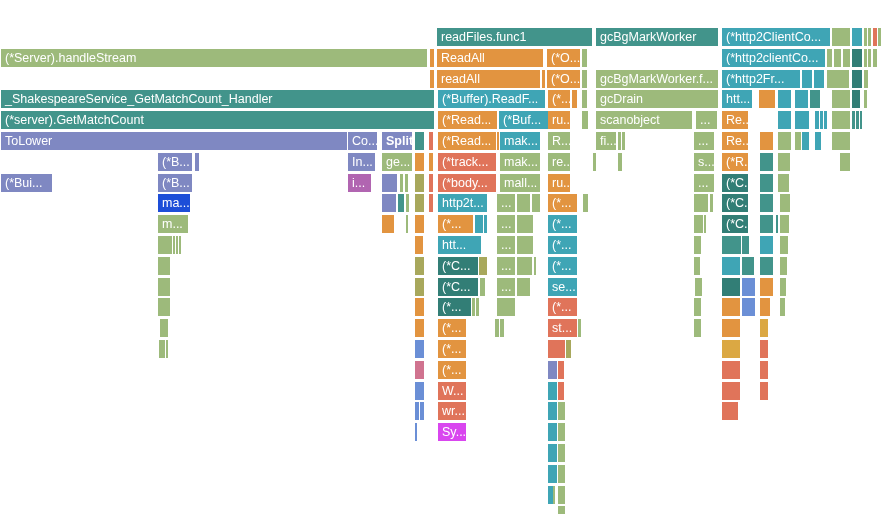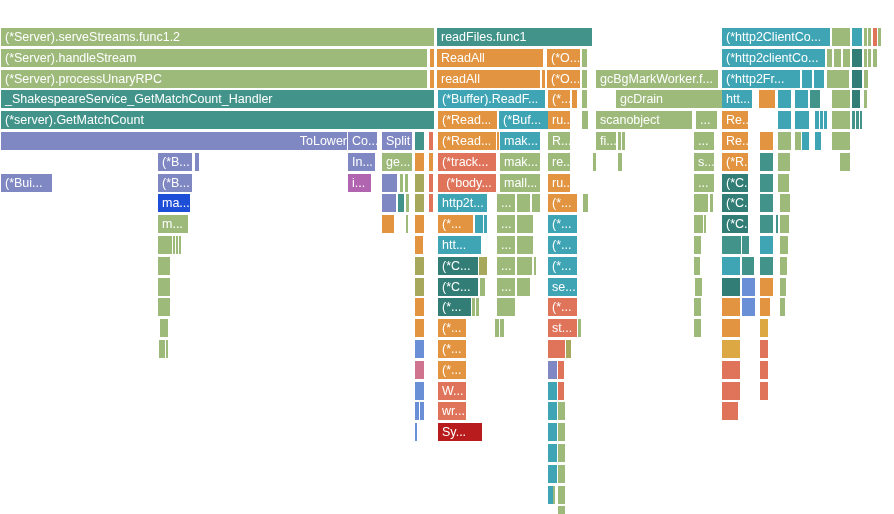--- a/index.html
+++ b/index.html
@@ -22,61 +22,60 @@
     overflow:hidden;
     cursor:pointer;
   }
   .cell.tiny{padding-left:2px;}
 </style>
 </head>
 <body>
 
 <div id="stage">
 
-<div class="cell" title="(*Server).serveStreams.func1.2" style="left: 1px; top: 28px; width: 433px; background: rgb(157, 186, 123); color: rgb(255, 255, 255);">(*Server).serveStreams.func1.2</div>
     <div class="cell" title="readFiles.func1" style="left: 437px; top: 28px; width: 155px; background: rgb(66, 148, 139); color: rgb(255, 255, 255);">readFiles.func1</div>
+    <div class="cell" title="gcBgMarkWorker" style="left: 596px; top: 28px; width: 122px; background: rgb(66, 148, 139); color: rgb(255, 255, 255);">gcBgMarkWorker</div>
     <div class="cell" title="(*http2ClientCo..." style="left: 722px; top: 28px; width: 108px; background: rgb(63, 165, 181); color: rgb(255, 255, 255);">(*http2ClientCo...</div>
     <div class="cell" style="left: 832px; top: 28px; width: 18px; background: rgb(157, 186, 123); color: rgb(255, 255, 255);"></div>
     <div class="cell tiny" style="left: 852px; top: 28px; width: 10px; background: rgb(63, 165, 181); color: rgb(255, 255, 255);"></div>
     <div class="cell tiny" style="left: 864px; top: 28px; width: 3px; background: rgb(157, 186, 123); color: rgb(255, 255, 255);"></div>
     <div class="cell tiny" style="left: 868px; top: 28px; width: 3px; background: rgb(157, 186, 123); color: rgb(255, 255, 255);"></div>
     <div class="cell tiny" style="left: 873px; top: 28px; width: 4px; background: rgb(224, 116, 90); color: rgb(255, 255, 255);"></div>
     <div class="cell tiny" style="left: 878px; top: 28px; width: 3px; background: rgb(157, 186, 123); color: rgb(255, 255, 255);"></div>
     <div class="cell" title="(*Server).handleStream" style="left: 1px; top: 49px; width: 426px; background: rgb(157, 186, 123); color: rgb(255, 255, 255);">(*Server).handleStream</div>
     <div class="cell tiny" style="left: 430px; top: 49px; width: 4px; background: rgb(226, 148, 64); color: rgb(255, 255, 255);"></div>
     <div class="cell" title="ReadAll" style="left: 437px; top: 49px; width: 106px; background: rgb(226, 148, 64); color: rgb(255, 255, 255);">ReadAll</div>
     <div class="cell" title="(*O..." style="left: 547px; top: 49px; width: 33px; background: rgb(226, 148, 64); color: rgb(255, 255, 255);">(*O...</div>
     <div class="cell tiny" style="left: 582px; top: 49px; width: 5px; background: rgb(157, 186, 123); color: rgb(255, 255, 255);"></div>
     <div class="cell" title="(*http2clientCo..." style="left: 722px; top: 49px; width: 103px; background: rgb(63, 165, 181); color: rgb(255, 255, 255);">(*http2clientCo...</div>
     <div class="cell tiny" style="left: 827px; top: 49px; width: 5px; background: rgb(157, 186, 123); color: rgb(255, 255, 255);"></div>
     <div class="cell tiny" style="left: 834px; top: 49px; width: 7px; background: rgb(157, 186, 123); color: rgb(255, 255, 255);"></div>
     <div class="cell tiny" style="left: 843px; top: 49px; width: 7px; background: rgb(157, 186, 123); color: rgb(255, 255, 255);"></div>
     <div class="cell tiny" style="left: 852px; top: 49px; width: 10px; background: rgb(50, 126, 118); color: rgb(255, 255, 255);"></div>
     <div class="cell tiny" style="left: 864px; top: 49px; width: 3px; background: rgb(157, 186, 123); color: rgb(255, 255, 255);"></div>
     <div class="cell tiny" style="left: 868px; top: 49px; width: 3px; background: rgb(157, 186, 123); color: rgb(255, 255, 255);"></div>
     <div class="cell tiny" style="left: 873px; top: 49px; width: 4px; background: rgb(157, 186, 123); color: rgb(255, 255, 255);"></div>
-    <div class="cell" title="(*Server).processUnaryRPC" style="left: 1px; top: 70px; width: 426px; background: rgb(157, 186, 123); color: rgb(255, 255, 255);">(*Server).processUnaryRPC</div>
     <div class="cell tiny" style="left: 430px; top: 70px; width: 4px; background: rgb(226, 148, 64); color: rgb(255, 255, 255);"></div>
     <div class="cell" title="readAll" style="left: 437px; top: 70px; width: 103px; background: rgb(226, 148, 64); color: rgb(255, 255, 255);">readAll</div>
     <div class="cell tiny" style="left: 542px; top: 70px; width: 3px; background: rgb(226, 148, 64); color: rgb(255, 255, 255);"></div>
     <div class="cell" title="(*O..." style="left: 547px; top: 70px; width: 33px; background: rgb(226, 148, 64); color: rgb(255, 255, 255);">(*O...</div>
     <div class="cell tiny" style="left: 582px; top: 70px; width: 5px; background: rgb(157, 186, 123); color: rgb(255, 255, 255);"></div>
     <div class="cell" title="gcBgMarkWorker.f..." style="left: 596px; top: 70px; width: 122px; background: rgb(157, 186, 123); color: rgb(255, 255, 255);">gcBgMarkWorker.f...</div>
     <div class="cell" title="(*http2Fr..." style="left: 722px; top: 70px; width: 78px; background: rgb(63, 165, 181); color: rgb(255, 255, 255);">(*http2Fr...</div>
     <div class="cell tiny" style="left: 802px; top: 70px; width: 10px; background: rgb(63, 165, 181); color: rgb(255, 255, 255);"></div>
     <div class="cell tiny" style="left: 814px; top: 70px; width: 10px; background: rgb(63, 165, 181); color: rgb(255, 255, 255);"></div>
     <div class="cell" style="left: 827px; top: 70px; width: 22px; background: rgb(157, 186, 123); color: rgb(255, 255, 255);"></div>
     <div class="cell tiny" style="left: 852px; top: 70px; width: 10px; background: rgb(50, 126, 118); color: rgb(255, 255, 255);"></div>
     <div class="cell tiny" style="left: 864px; top: 70px; width: 4px; background: rgb(157, 186, 123); color: rgb(255, 255, 255);"></div>
     <div class="cell" title="(*Buffer).ReadF..." style="left: 438px; top: 90px; width: 107px; background: rgb(63, 165, 181); color: rgb(255, 255, 255);">(*Buffer).ReadF...</div>
     <div class="cell" title="_ShakespeareService_GetMatchCount_Handler" style="left: 1px; top: 90px; width: 433px; background: rgb(66, 148, 139); color: rgb(255, 255, 255);">_ShakespeareService_GetMatchCount_Handler</div>
     <div class="cell" title="(*..." style="left: 548px; top: 90px; width: 22px; background: rgb(226, 148, 64); color: rgb(255, 255, 255);">(*...</div>
     <div class="cell tiny" style="left: 572px; top: 90px; width: 5px; background: rgb(226, 148, 64); color: rgb(255, 255, 255);"></div>
     <div class="cell tiny" style="left: 582px; top: 90px; width: 5px; background: rgb(157, 186, 123); color: rgb(255, 255, 255);"></div>
-    <div class="cell" title="gcDrain" style="left: 596px; top: 90px; width: 122px; background: rgb(157, 186, 123); color: rgb(255, 255, 255); margin-left: 20px;">gcDrain</div>
+    <div class="cell" title="gcDrain" style="left: 596px; top: 90px; width: 122px; background: rgb(157, 186, 123); color: rgb(255, 255, 255);">gcDrain</div>
     <div class="cell" title="htt..." style="left: 722px; top: 90px; width: 30px; background: rgb(63, 165, 181); color: rgb(255, 255, 255);">htt...</div>
     <div class="cell" style="left: 759px; top: 90px; width: 16px; background: rgb(226, 148, 64); color: rgb(255, 255, 255);"></div>
     <div class="cell" style="left: 778px; top: 90px; width: 13px; background: rgb(63, 165, 181); color: rgb(255, 255, 255);"></div>
     <div class="cell" style="left: 795px; top: 90px; width: 13px; background: rgb(63, 165, 181); color: rgb(255, 255, 255);"></div>
     <div class="cell tiny" style="left: 810px; top: 90px; width: 10px; background: rgb(66, 148, 139); color: rgb(255, 255, 255);"></div>
     <div class="cell" style="left: 832px; top: 90px; width: 18px; background: rgb(157, 186, 123); color: rgb(255, 255, 255);"></div>
     <div class="cell tiny" style="left: 852px; top: 90px; width: 8px; background: rgb(50, 126, 118); color: rgb(255, 255, 255);"></div>
     <div class="cell tiny" style="left: 864px; top: 90px; width: 3px; background: rgb(157, 186, 123); color: rgb(255, 255, 255);"></div>
     <div class="cell" title="(*server).GetMatchCount" style="left: 1px; top: 111px; width: 433px; background: rgb(66, 148, 139); color: rgb(255, 255, 255);">(*server).GetMatchCount</div>
     <div class="cell" title="(*Read..." style="left: 438px; top: 111px; width: 59px; background: rgb(226, 148, 64); color: rgb(255, 255, 255);">(*Read...</div>
@@ -88,23 +87,23 @@
     <div class="cell" title="Re..." style="left: 722px; top: 111px; width: 26px; background: rgb(226, 148, 64); color: rgb(255, 255, 255);">Re...</div>
     <div class="cell" style="left: 778px; top: 111px; width: 13px; background: rgb(63, 165, 181); color: rgb(255, 255, 255);"></div>
     <div class="cell" style="left: 795px; top: 111px; width: 14px; background: rgb(63, 165, 181); color: rgb(255, 255, 255);"></div>
     <div class="cell tiny" style="left: 815px; top: 111px; width: 4px; background: rgb(63, 165, 181); color: rgb(255, 255, 255);"></div>
     <div class="cell tiny" style="left: 820px; top: 111px; width: 3px; background: rgb(63, 165, 181); color: rgb(255, 255, 255);"></div>
     <div class="cell tiny" style="left: 824px; top: 111px; width: 3px; background: rgb(63, 165, 181); color: rgb(255, 255, 255);"></div>
     <div class="cell" style="left: 832px; top: 111px; width: 18px; background: rgb(157, 186, 123); color: rgb(255, 255, 255);"></div>
     <div class="cell tiny" style="left: 852px; top: 111px; width: 3px; background: rgb(66, 148, 139); color: rgb(255, 255, 255);"></div>
     <div class="cell tiny" style="left: 856px; top: 111px; width: 3px; background: rgb(66, 148, 139); color: rgb(255, 255, 255);"></div>
     <div class="cell tiny" style="left: 860px; top: 111px; width: 2px; background: rgb(66, 148, 139); color: rgb(255, 255, 255);"></div>
-    <div class="cell" title="ToLower" style="left: 1px; top: 132px; width: 346px; background: rgb(127, 136, 194); color: rgb(255, 255, 255); text-align: right;">ToLower</div>
+    <div class="cell" title="ToLower" style="left: 1px; top: 132px; width: 346px; background: rgb(127, 136, 194); color: rgb(255, 255, 255);">ToLower</div>
     <div class="cell" title="Co..." style="left: 348px; top: 132px; width: 29px; background: rgb(127, 136, 194); color: rgb(255, 255, 255);">Co...</div>
-    <div class="cell" title="Split" style="left: 382px; top: 132px; width: 30px; background: rgb(127, 136, 194); color: rgb(255, 255, 255);">Split</div>
+    <div class="cell" title="Split" style="left: 382px; top: 132px; width: 30px; background: rgb(127, 136, 194); color: rgb(255, 255, 255); font-weight: bold;">Split</div>
     <div class="cell tiny" style="left: 415px; top: 132px; width: 9px; background: rgb(66, 148, 139); color: rgb(255, 255, 255);"></div>
     <div class="cell tiny" style="left: 429px; top: 132px; width: 4px; background: rgb(224, 116, 90); color: rgb(255, 255, 255);"></div>
     <div class="cell" title="(*Read..." style="left: 438px; top: 132px; width: 58px; background: rgb(226, 148, 64); color: rgb(255, 255, 255);">(*Read...</div>
     <div class="cell tiny" style="left: 497px; top: 132px; width: 2px; background: rgb(226, 148, 64); color: rgb(255, 255, 255);"></div>
     <div class="cell" title="mak..." style="left: 500px; top: 132px; width: 40px; background: rgb(63, 165, 181); color: rgb(255, 255, 255);">mak...</div>
     <div class="cell" title="R..." style="left: 548px; top: 132px; width: 22px; background: rgb(157, 186, 123); color: rgb(255, 255, 255);">R...</div>
     <div class="cell" title="fi..." style="left: 596px; top: 132px; width: 20px; background: rgb(157, 186, 123); color: rgb(255, 255, 255);">fi...</div>
     <div class="cell tiny" style="left: 618px; top: 132px; width: 3px; background: rgb(157, 186, 123); color: rgb(255, 255, 255);"></div>
     <div class="cell tiny" style="left: 622px; top: 132px; width: 3px; background: rgb(157, 186, 123); color: rgb(255, 255, 255);"></div>
     <div class="cell" title="..." style="left: 694px; top: 132px; width: 20px; background: rgb(157, 186, 123); color: rgb(255, 255, 255);">...</div>
@@ -132,21 +131,21 @@
     <div class="cell" style="left: 778px; top: 153px; width: 12px; background: rgb(157, 186, 123); color: rgb(255, 255, 255);"></div>
     <div class="cell tiny" style="left: 840px; top: 153px; width: 10px; background: rgb(157, 186, 123); color: rgb(255, 255, 255);"></div>
     <div class="cell" title="(*Bui..." style="left: 1px; top: 174px; width: 51px; background: rgb(127, 136, 194); color: rgb(255, 255, 255);">(*Bui...</div>
     <div class="cell" title="(*B..." style="left: 158px; top: 174px; width: 34px; background: rgb(127, 136, 194); color: rgb(255, 255, 255);">(*B...</div>
     <div class="cell" title="i..." style="left: 348px; top: 174px; width: 23px; background: rgb(177, 101, 177); color: rgb(255, 255, 255);">i...</div>
     <div class="cell" style="left: 382px; top: 174px; width: 15px; background: rgb(127, 136, 194); color: rgb(255, 255, 255);"></div>
     <div class="cell tiny" style="left: 400px; top: 174px; width: 3px; background: rgb(157, 186, 123); color: rgb(255, 255, 255);"></div>
     <div class="cell tiny" style="left: 405px; top: 174px; width: 3px; background: rgb(157, 186, 123); color: rgb(255, 255, 255);"></div>
     <div class="cell tiny" style="left: 415px; top: 174px; width: 9px; background: rgb(168, 168, 92); color: rgb(255, 255, 255);"></div>
     <div class="cell tiny" style="left: 429px; top: 174px; width: 4px; background: rgb(224, 116, 90); color: rgb(255, 255, 255);"></div>
-    <div class="cell" title="(*body..." style="left: 438px; top: 174px; width: 58px; background: rgb(224, 116, 90); color: rgb(255, 255, 255); text-align: center;">(*body...</div>
+    <div class="cell" title="(*body..." style="left: 438px; top: 174px; width: 58px; background: rgb(224, 116, 90); color: rgb(255, 255, 255);">(*body...</div>
     <div class="cell" title="mall..." style="left: 500px; top: 174px; width: 40px; background: rgb(157, 186, 123); color: rgb(255, 255, 255);">mall...</div>
     <div class="cell" title="ru..." style="left: 548px; top: 174px; width: 22px; background: rgb(226, 148, 64); color: rgb(255, 255, 255);">ru...</div>
     <div class="cell" title="..." style="left: 694px; top: 174px; width: 20px; background: rgb(157, 186, 123); color: rgb(255, 255, 255);">...</div>
     <div class="cell" title="(*C..." style="left: 722px; top: 174px; width: 26px; background: rgb(50, 126, 118); color: rgb(255, 255, 255);">(*C...</div>
     <div class="cell" style="left: 760px; top: 174px; width: 13px; background: rgb(66, 148, 139); color: rgb(255, 255, 255);"></div>
     <div class="cell tiny" style="left: 778px; top: 174px; width: 11px; background: rgb(157, 186, 123); color: rgb(255, 255, 255);"></div>
     <div class="cell" title="ma..." style="left: 158px; top: 194px; width: 32px; background: #1d4ed8; color: rgb(255, 255, 255);">ma...</div>
     <div class="cell" style="left: 382px; top: 194px; width: 14px; background: rgb(127, 136, 194); color: rgb(255, 255, 255);"></div>
     <div class="cell tiny" style="left: 398px; top: 194px; width: 6px; background: rgb(66, 148, 139); color: rgb(255, 255, 255);"></div>
     <div class="cell tiny" style="left: 406px; top: 194px; width: 3px; background: rgb(157, 186, 123); color: rgb(255, 255, 255);"></div>
@@ -260,21 +259,21 @@
     <div class="cell tiny" style="left: 558px; top: 382px; width: 6px; background: rgb(224, 116, 90); color: rgb(255, 255, 255);"></div>
     <div class="cell" style="left: 722px; top: 382px; width: 18px; background: rgb(224, 116, 90); color: rgb(255, 255, 255);"></div>
     <div class="cell tiny" style="left: 760px; top: 382px; width: 8px; background: rgb(224, 116, 90); color: rgb(255, 255, 255);"></div>
     <div class="cell tiny" style="left: 415px; top: 402px; width: 4px; background: rgb(107, 143, 214); color: rgb(255, 255, 255);"></div>
     <div class="cell tiny" style="left: 420px; top: 402px; width: 4px; background: rgb(107, 143, 214); color: rgb(255, 255, 255);"></div>
     <div class="cell" title="wr..." style="left: 438px; top: 402px; width: 28px; background: rgb(224, 116, 90); color: rgb(255, 255, 255);">wr...</div>
     <div class="cell tiny" style="left: 548px; top: 402px; width: 9px; background: rgb(63, 165, 181); color: rgb(255, 255, 255);"></div>
     <div class="cell tiny" style="left: 558px; top: 402px; width: 7px; background: rgb(157, 186, 123); color: rgb(255, 255, 255);"></div>
     <div class="cell" style="left: 722px; top: 402px; width: 16px; background: rgb(224, 116, 90); color: rgb(255, 255, 255);"></div>
     <div class="cell tiny" style="left: 415px; top: 423px; width: 2px; background: rgb(107, 143, 214); color: rgb(255, 255, 255);"></div>
-    <div class="cell" title="Sy..." style="left: 438px; top: 423px; width: 44px; background: #b91c1c; color: rgb(255, 255, 255);">Sy...</div>
+    <div class="cell" title="Sy..." style="left: 438px; top: 423px; width: 28px; background: #d946ef; color: rgb(255, 255, 255);">Sy...</div>
     <div class="cell tiny" style="left: 548px; top: 423px; width: 9px; background: rgb(63, 165, 181); color: rgb(255, 255, 255);"></div>
     <div class="cell tiny" style="left: 558px; top: 423px; width: 7px; background: rgb(157, 186, 123); color: rgb(255, 255, 255);"></div>
     <div class="cell tiny" style="left: 548px; top: 444px; width: 9px; background: rgb(63, 165, 181); color: rgb(255, 255, 255);"></div>
     <div class="cell tiny" style="left: 558px; top: 444px; width: 7px; background: rgb(157, 186, 123); color: rgb(255, 255, 255);"></div>
     <div class="cell tiny" style="left: 548px; top: 465px; width: 9px; background: rgb(63, 165, 181); color: rgb(255, 255, 255);"></div>
     <div class="cell tiny" style="left: 558px; top: 465px; width: 7px; background: rgb(157, 186, 123); color: rgb(255, 255, 255);"></div>
     <div class="cell tiny" style="left: 548px; top: 486px; width: 5px; background: rgb(63, 165, 181); color: rgb(255, 255, 255);"></div>
     <div class="cell tiny" style="left: 553px; top: 486px; width: 2px; background: rgb(157, 186, 123); color: rgb(255, 255, 255);"></div>
     <div class="cell tiny" style="left: 558px; top: 486px; width: 7px; background: rgb(157, 186, 123); color: rgb(255, 255, 255);"></div>
     <div class="cell tiny" style="left: 558px; top: 506px; width: 7px; background: rgb(157, 186, 123); color: rgb(255, 255, 255);"></div>

